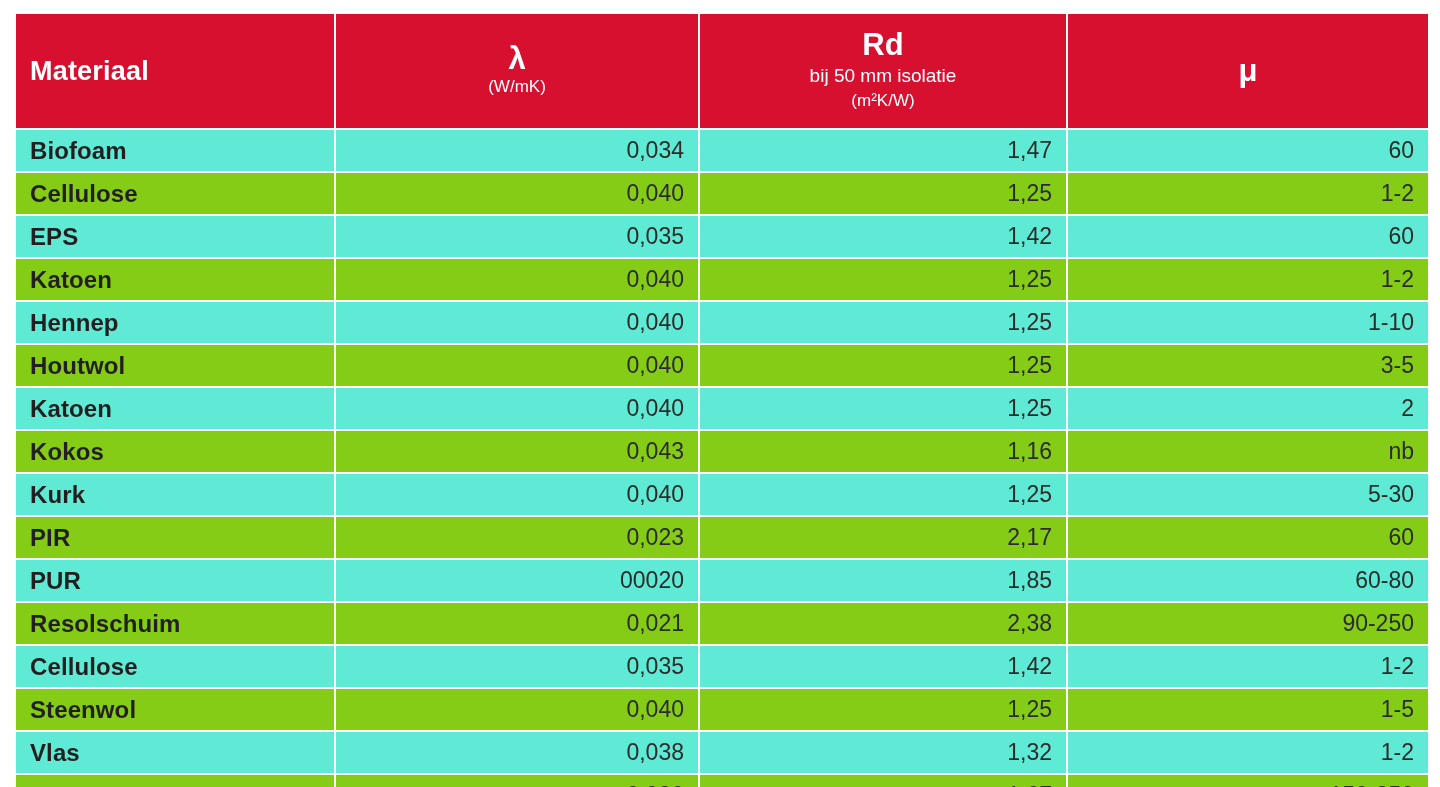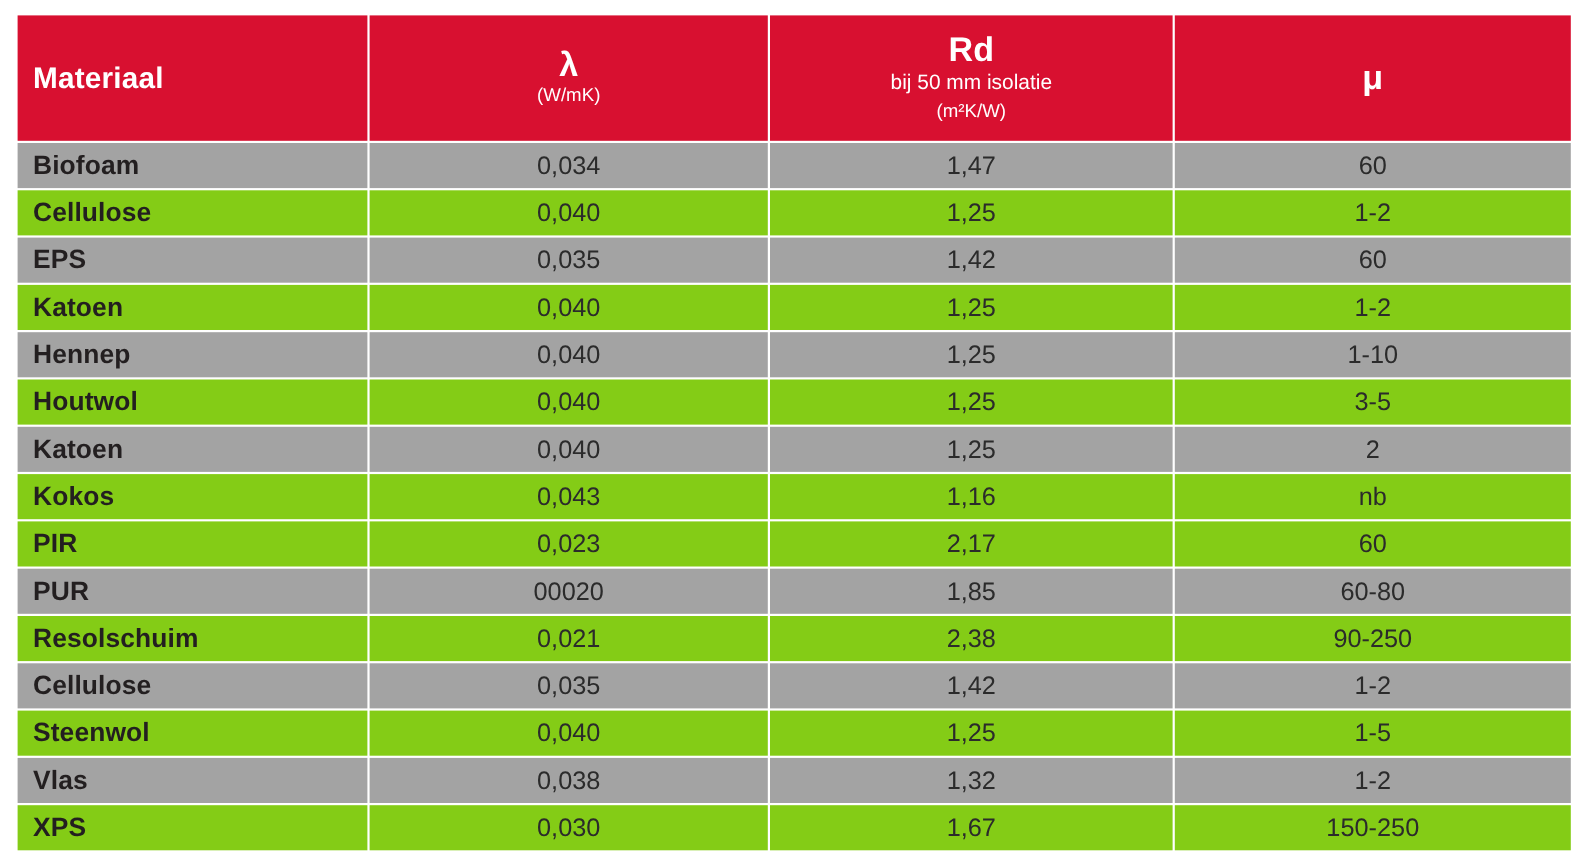--- a/index.html
+++ b/index.html
@@ -65,31 +65,31 @@
     line-height: 1.35;
     margin-top: 1px;
   }
 
   tbody td {
     height: 41px;
     vertical-align: middle;
     padding: 0 14px;
     color: #231f20;
   }
-  tbody tr.odd td { background: #a3a3a3; }
+  tbody tr.odd td { background: #5eead4; }
   tbody tr.even td { background: #84cc16; }
 
   td.material {
     text-align: left;
     font-size: 24px;
     font-weight: bold;
     letter-spacing: 0.1px;
   }
   td.value {
-    text-align: center;
+    text-align: right;
     font-size: 23px;
     font-weight: normal;
     color: #2b2b2b;
   }
 </style>
 </head>
 <body>
 
 <div class="table-wrap">
   <table class="matrix">
@@ -160,20 +160,26 @@
           <td class="value">0,040</td>
           <td class="value">1,25</td>
           <td class="value">2</td>
         </tr>
         <tr class="even">
           <td class="material">Kokos</td>
           <td class="value">0,043</td>
           <td class="value">1,16</td>
           <td class="value">nb</td>
         </tr>
+        <tr class="odd">
+          <td class="material">Kurk</td>
+          <td class="value">0,040</td>
+          <td class="value">1,25</td>
+          <td class="value">5-30</td>
+        </tr>
         <tr class="even">
           <td class="material">PIR</td>
           <td class="value">0,023</td>
           <td class="value">2,17</td>
           <td class="value">60</td>
         </tr>
         <tr class="odd">
           <td class="material">PUR</td>
           <td class="value">00020</td>
           <td class="value">1,85</td>

